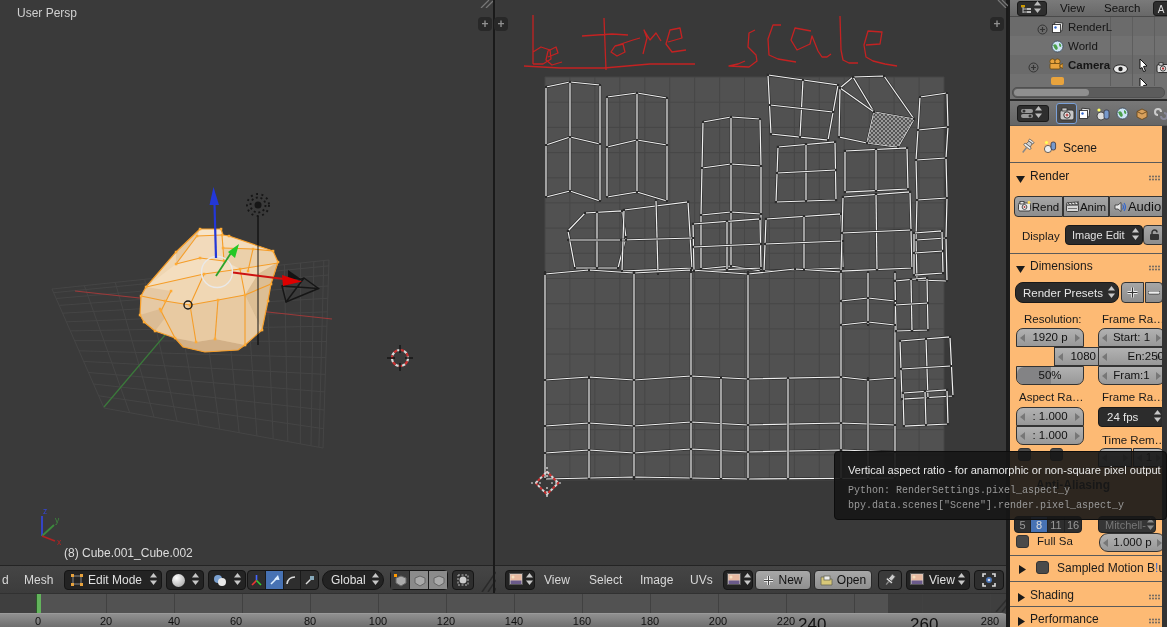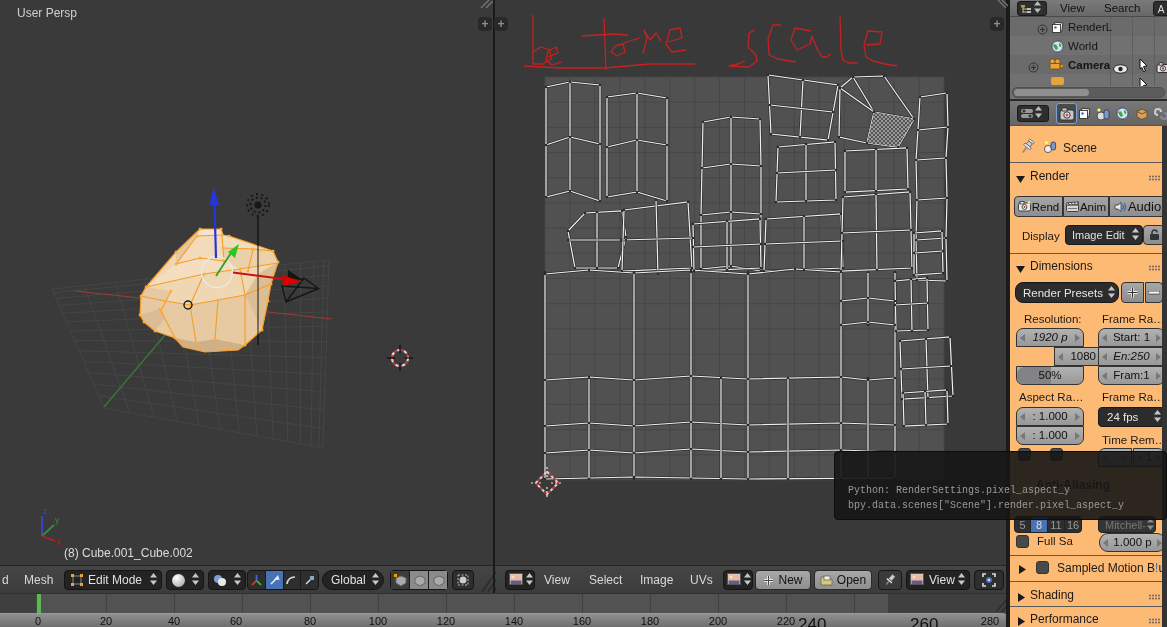--- a/index.html
+++ b/index.html
@@ -980,21 +980,21 @@
           <path d="M6.5,1.5 V11.5 M1.5,6.5 H11.5" stroke="#333" stroke-width="1.2"></path>
         </svg>
       </div>
       <div class="abs" style="left:135px;top:156px;width:18px;height:21px;background:linear-gradient(#a6a6a6,#8d8d8d);border:1px solid #333;border-radius:0 4px 4px 0;display:flex;align-items:center;justify-content:center;font-size:11.5px;color:#111;">
         <svg width="12" height="4">
           <rect x="0" y="0" width="12" height="3.2" rx="1.6" fill="#eee" stroke="#333" stroke-width="0.8"></rect>
         </svg>
       </div>
       <div class="abs" style="left:14px;top:187px;">Resolution:</div>
       <div class="abs" style="left:92px;top:187px;">Frame Ra…</div>
-      <div class="abs" style="left:6px;top:202px;width:68px;height:19px;background:linear-gradient(#b2b2b2,#989898);border:1px solid #333;border-radius:7px 7px 0 0;font-style:italic;">
+      <div class="abs" style="left:6px;top:202px;width:68px;height:19px;background:linear-gradient(#b2b2b2,#989898);border:1px solid #333;border-radius:7px 7px 0 0;">
         <span style="position:absolute;left:3px;top:5px;width:0;height:0;border-top:4px solid transparent;border-bottom:4px solid transparent;border-right:5px solid #777;"></span>
         <span style="position:absolute;right:3px;top:5px;width:0;height:0;border-top:4px solid transparent;border-bottom:4px solid transparent;border-left:5px solid #777;"></span>
         <span style="position:absolute;left:0;right:0;top:2px;text-align:center;color:#111;">1920 p</span>
       </div>
       <div class="abs" style="left:12px;top:221px;width:68px;height:19px;background:linear-gradient(#b2b2b2,#989898);border:1px solid #333;border-radius:0;margin-left:32px;">
         <span style="position:absolute;left:3px;top:5px;width:0;height:0;border-top:4px solid transparent;border-bottom:4px solid transparent;border-right:5px solid #777;"></span>
         <span style="position:absolute;right:3px;top:5px;width:0;height:0;border-top:4px solid transparent;border-bottom:4px solid transparent;border-left:5px solid #777;"></span>
         <span style="position:absolute;left:0;right:0;top:2px;text-align:center;color:#111;">1080 p</span>
       </div>
       <div class="abs" style="left:6px;top:240px;width:68px;height:19px;background:linear-gradient(#b2b2b2,#989898);border:1px solid #333;border-radius:0 0 7px 7px;">
@@ -1002,21 +1002,21 @@
         <span style="position:absolute;left:0;right:0;top:2px;text-align:center;color:#111;">50%</span>
       </div>
       <div class="abs" style="left:88px;top:202px;width:67px;height:19px;background:linear-gradient(#b2b2b2,#989898);border:1px solid #333;border-radius:7px 7px 0 0;">
         <span style="position:absolute;left:3px;top:5px;width:0;height:0;border-top:4px solid transparent;border-bottom:4px solid transparent;border-right:5px solid #777;"></span>
         <span style="position:absolute;right:3px;top:5px;width:0;height:0;border-top:4px solid transparent;border-bottom:4px solid transparent;border-left:5px solid #777;"></span>
         <span style="position:absolute;left:0;right:0;top:2px;text-align:center;color:#111;">Start: 1</span>
       </div>
       <div class="abs" style="left:88px;top:221px;width:67px;height:19px;background:linear-gradient(#b2b2b2,#989898);border:1px solid #333;border-radius:0;">
         <span style="position:absolute;left:3px;top:5px;width:0;height:0;border-top:4px solid transparent;border-bottom:4px solid transparent;border-right:5px solid #777;"></span>
         <span style="position:absolute;right:3px;top:5px;width:0;height:0;border-top:4px solid transparent;border-bottom:4px solid transparent;border-left:5px solid #777;"></span>
-        <span style="position:absolute;left:0;right:0;top:2px;text-align:center;color:#111;font-style:italic;">En:250</span>
+        <span style="position:absolute;left:0;right:0;top:2px;text-align:right;color:#111;">En:250</span>
       </div>
       <div class="abs" style="left:88px;top:240px;width:67px;height:19px;background:linear-gradient(#b2b2b2,#989898);border:1px solid #333;border-radius:0 0 7px 7px;">
         <span style="position:absolute;left:3px;top:5px;width:0;height:0;border-top:4px solid transparent;border-bottom:4px solid transparent;border-right:5px solid #777;"></span>
         <span style="position:absolute;right:3px;top:5px;width:0;height:0;border-top:4px solid transparent;border-bottom:4px solid transparent;border-left:5px solid #777;"></span>
         <span style="position:absolute;left:0;right:0;top:2px;text-align:center;color:#111;">Fram:1</span>
       </div>
       <div class="abs" style="left:9px;top:265px;">Aspect Ra…</div>
       <div class="abs" style="left:92px;top:265px;">Frame Ra…</div>
       <div class="abs" style="left:6px;top:281px;width:68px;height:19px;background:linear-gradient(#b2b2b2,#989898);border:1px solid #333;border-radius:7px 7px 0 0;">
         <span style="position:absolute;left:3px;top:5px;width:0;height:0;border-top:4px solid transparent;border-bottom:4px solid transparent;border-right:5px solid #777;"></span>
@@ -1113,14 +1113,15 @@
 <div style="position:absolute;left:478px;top:17px;width:14px;height:14px;background:#282828;border-radius:4px;color:#909090;font-weight:bold;font-size:12px;line-height:14px;text-align:center;z-index:30;">+</div>
 <div style="position:absolute;left:494px;top:17px;width:14px;height:14px;background:#282828;border-radius:4px;color:#909090;font-weight:bold;font-size:12px;line-height:14px;text-align:center;z-index:30;">+</div>
 <div style="position:absolute;left:990px;top:17px;width:14px;height:14px;background:#282828;border-radius:4px;color:#909090;font-weight:bold;font-size:12px;line-height:14px;text-align:center;z-index:30;">+</div>
 <svg class="abs" style="left:480px;top:0;z-index:26;" width="13" height="8">
     <path d="M1,8 L9,0 M6,8 L13,1" stroke="#777" stroke-width="1.3"></path>
   </svg>
 <svg class="abs" style="left:996px;top:0;z-index:26;" width="12" height="8">
     <path d="M2,0 L10,8 M6,0 L12,6" stroke="#777" stroke-width="1.3"></path>
   </svg>
 <div class="abs" style="left:834px;top:451px;width:333px;height:69px;background:rgba(22,22,22,0.9);border:1px solid #0d0d0d;border-radius:4px;z-index:50;">
+    <div style="position:absolute;left:13px;top:12px;font-size:11.1px;color:#e8e8e8;white-space:nowrap;">Vertical aspect ratio - for anamorphic or non-square pixel output</div>
     <div style="position:absolute;left:13px;top:33px;font-size:10px;font-family:'Liberation Mono',monospace;color:#999;white-space:nowrap;">Python: RenderSettings.pixel_aspect_y</div>
     <div style="position:absolute;left:13px;top:48px;font-size:10px;font-family:'Liberation Mono',monospace;color:#999;white-space:nowrap;">bpy.data.scenes["Scene"].render.pixel_aspect_y</div>
   </div>
 </body></html>

